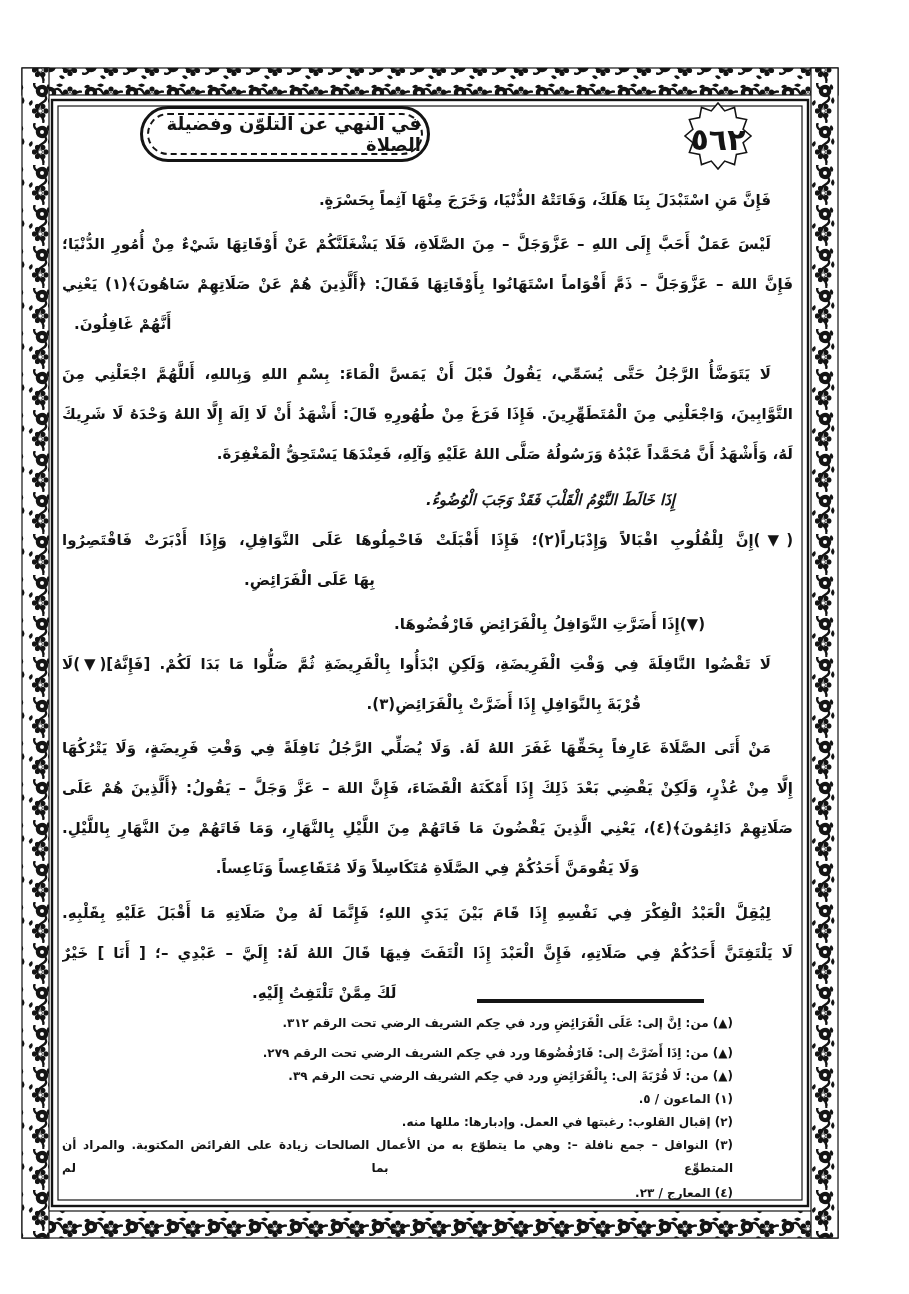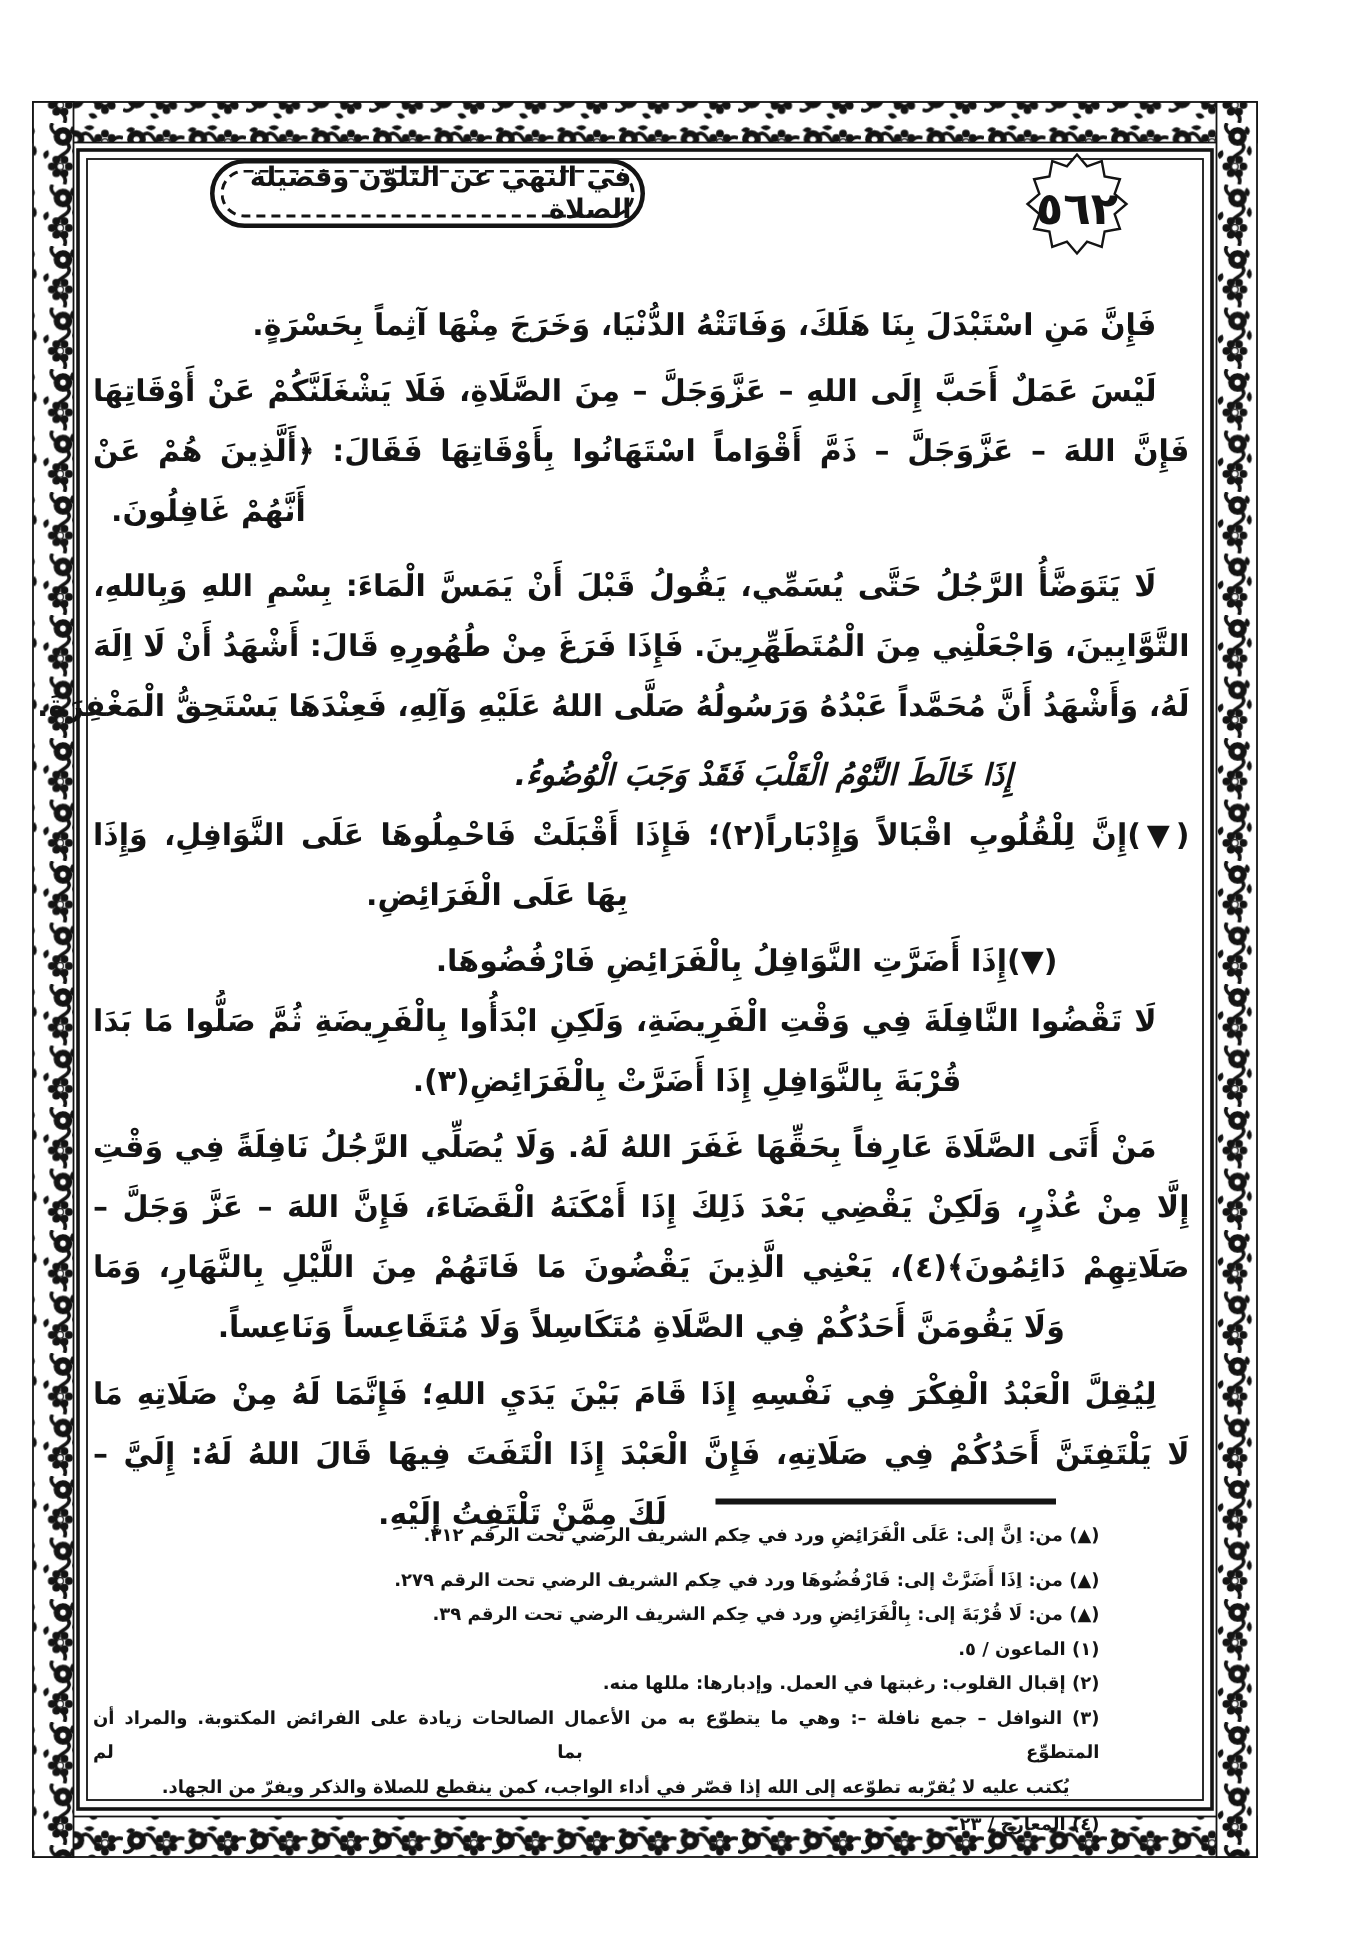--- a/index.html
+++ b/index.html
@@ -1,31 +1,31 @@
 <!DOCTYPE html>
 <html lang="ar"><head>
 <meta charset="utf-8">
 <style>
   html,body{margin:0;padding:0;background:#e8e8e8;}
   .page{position:relative;width:909px;height:1294px;background:#ffffff;
         font-family:"DejaVu Sans",sans-serif;color:#141414;overflow:hidden;}
   svg.frame{position:absolute;left:0;top:0;}
   
-  .cartouche{position:absolute;left:140px;top:106px;width:290px;height:46px;
+  .cartouche{position:absolute;left:140px;top:106px;width:290px;height:56px;
              border:3px solid #141414;border-radius:28px;background:#fff;box-sizing:border-box;}
   .cartouche-inner{position:absolute;left:4px;right:4px;top:4px;bottom:4px;
              border:2px dashed #141414;border-radius:22px;
              display:flex;align-items:center;justify-content:center;}
   .cartouche-inner span{font-weight:bold;font-size:18px;direction:rtl;}
   
   .pagenum{position:absolute;left:678px;top:122px;width:80px;text-align:center;
            font-size:30px;font-weight:bold;direction:rtl;}
   
-  .body-text{position:absolute;left:62px;top:196px;width:731px;direction:rtl;
-             font-weight:bold;font-size:20px;}
+  .body-text{position:absolute;left:62px;top:180px;width:731px;direction:rtl;
+             font-weight:bold;font-size:15px;}
   .ln{height:40px;line-height:40px;white-space:nowrap;overflow:visible;}
   .j{text-align:justify;text-align-last:justify;white-space:normal;overflow:hidden;}
   .r{text-align:right;}
   .l{text-align:left;}
   .c{text-align:center;}
   .ind1{padding-right:22px;}
   .pr120{padding-right:118px;}
   .pr90{padding-right:88px;}
   .pr152{padding-right:152px;}
   .pl12{padding-left:12px;}
@@ -123,17 +123,16 @@
 
   <div class="fnsep"></div>
 
   <div class="footnotes">
     <div class="fn">(▲) من: اِنَّ إلى: عَلَى الْفَرَائِضِ ورد في حِكم الشريف الرضي تحت الرقم ٣١٢.</div>
     <div class="fn mt7">(▲) من: اِذَا أَضَرَّتْ إلى: فَارْفُضُوهَا ورد في حِكم الشريف الرضي تحت الرقم ٢٧٩.</div>
     <div class="fn">(▲) من: لَا قُرْبَةَ إلى: بِالْفَرَائِضِ ورد في حِكم الشريف الرضي تحت الرقم ٣٩.</div>
     <div class="fn">(١) الماعون / ٥.</div>
     <div class="fn">(٢) إقبال القلوب: رغبتها في العمل. وإدبارها: مللها منه.</div>
     <div class="fn fj">(٣) النوافل – جمع نافلة –: وهي ما يتطوّع به من الأعمال الصالحات زيادة على الفرائض المكتوبة. والمراد أن المتطوِّع بما لم</div>
-    <div class="fn pr82">يُكتب عليه لا يُقرّبه تطوّعه إلى الله إذا قصّر في أداء الواجب، كمن ينقطع للصلاة والذكر ويفرّ من الجهاد.</div>
     <div class="fn mt2">(٤) المعارج / ٢٣.</div>
   </div>
 
 </div>
 
 </body></html>

